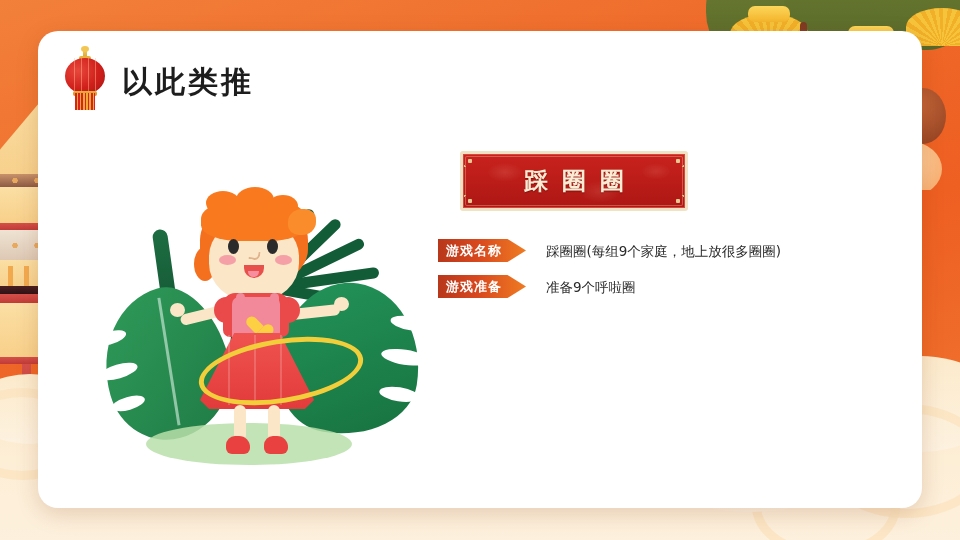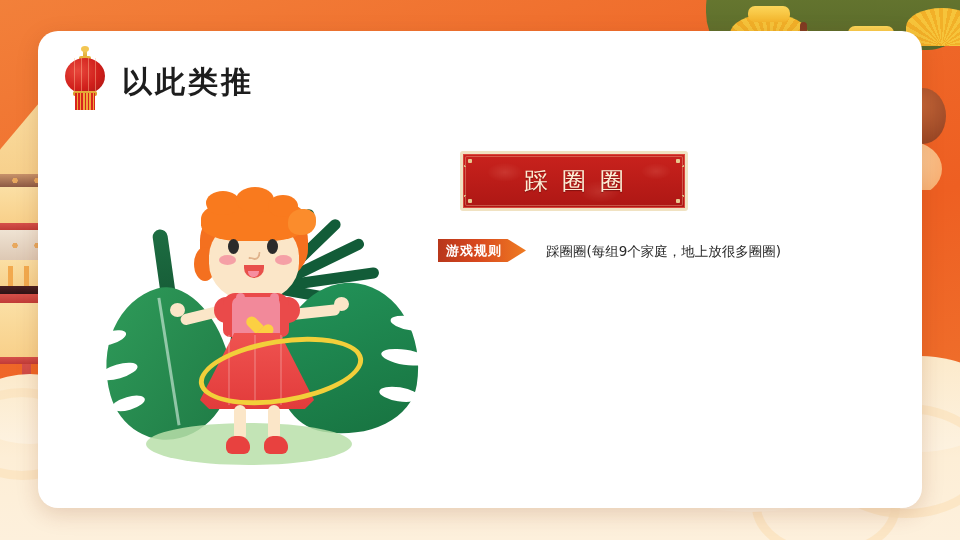--- a/index.html
+++ b/index.html
@@ -149,21 +149,21 @@
         box-shadow:inset 0 0 0 1px #d9473c;
         display:flex;align-items:center;justify-content:center;}
   .banner::before{content:"";position:absolute;inset:2px;border:1px solid rgba(245,210,170,.35);border-radius:2px;
         background:
           radial-gradient(ellipse 26px 14px at 18% 32%,rgba(255,180,160,.16),transparent 70%),
           radial-gradient(ellipse 30px 16px at 62% 72%,rgba(255,180,160,.14),transparent 70%),
           radial-gradient(ellipse 22px 12px at 88% 30%,rgba(255,180,160,.14),transparent 70%);}
   .corner{position:absolute;width:12px;height:12px;
         background:radial-gradient(circle at 50% 50%,#e8c98f 0 2px,transparent 2.5px),
                    linear-gradient(45deg,#d9b87c 0 2px,transparent 2px);}
-  .banner-text{position:relative;color:#fdecd4;font-size:24px;font-weight:normal;letter-spacing:14px;
+  .banner-text{position:relative;color:#fdecd4;font-size:24px;font-weight:bold;letter-spacing:14px;
         text-indent:14px;font-family:"DejaVu Sans","Liberation Sans",sans-serif;
         text-shadow:0 1px 1px rgba(90,10,8,.6);}
 
   .rows{margin-top:28px;}
   .row{display:flex;align-items:flex-start;margin-bottom:11px;}
   .tag{position:relative;flex:0 0 auto;width:88px;height:23px;
         background:linear-gradient(90deg,#b8371b 0%,#d8481e 45%,#ef7b22 100%);
         clip-path:polygon(0 0,79% 0,100% 50%,79% 100%,0 100%);
         display:flex;align-items:center;justify-content:flex-start;padding-left:8px;
         box-sizing:border-box;}
@@ -310,23 +310,29 @@
         <div class="corner" style="right:1px;top:1px;transform:scaleX(-1);"></div>
         <div class="corner" style="left:1px;bottom:1px;transform:scaleY(-1);"></div>
         <div class="corner" style="right:1px;bottom:1px;transform:scale(-1,-1);"></div>
         <div class="banner-text">踩圈圈</div>
       </div>
 
       <div class="rows">
 
         <div class="row">
           <div class="tag">
-            <span>游戏规则</span>
+            <span>游戏名称</span>
           </div>
           <div class="rowtext">踩圈圈(每组9个家庭，地上放很多圈圈)</div>
         </div>
 
+        <div class="row">
+          <div class="tag">
+            <span>游戏准备</span>
+          </div>
+          <div class="rowtext">准备9个呼啦圈</div>
+        </div>
 
 
       </div>
     </div>
   </div>
 </div>
 
 </body></html>

